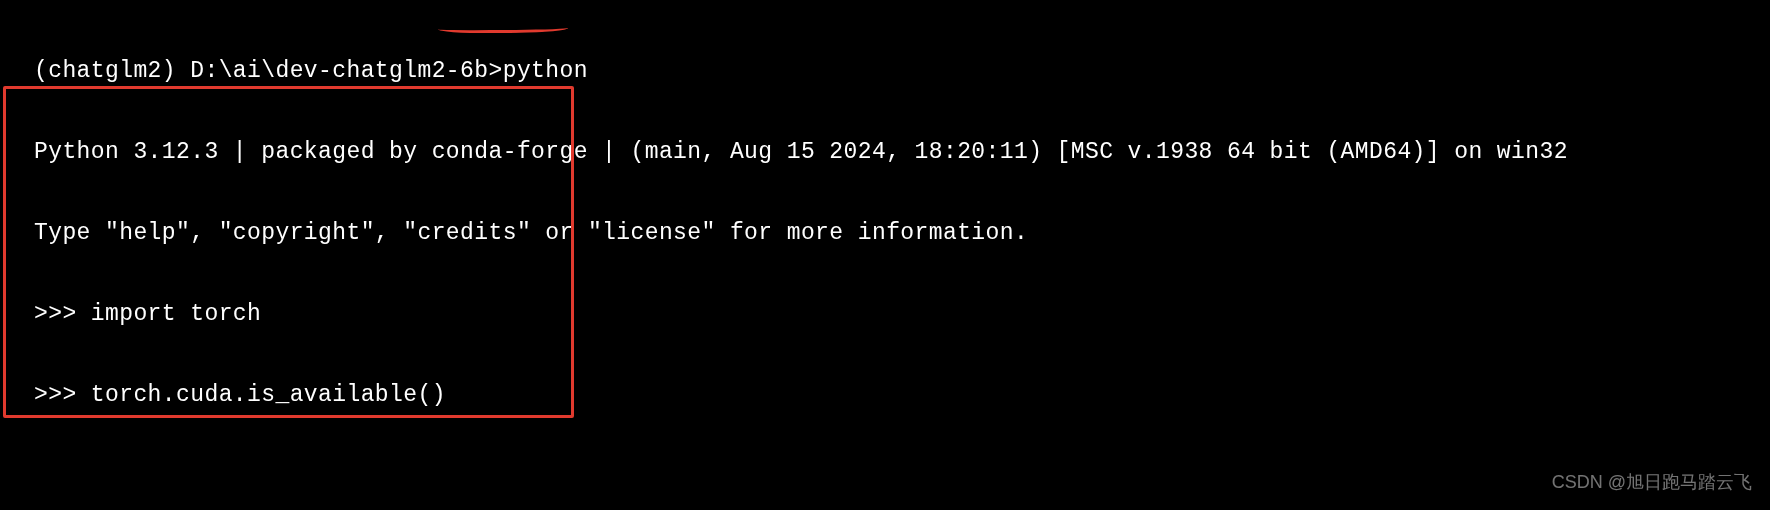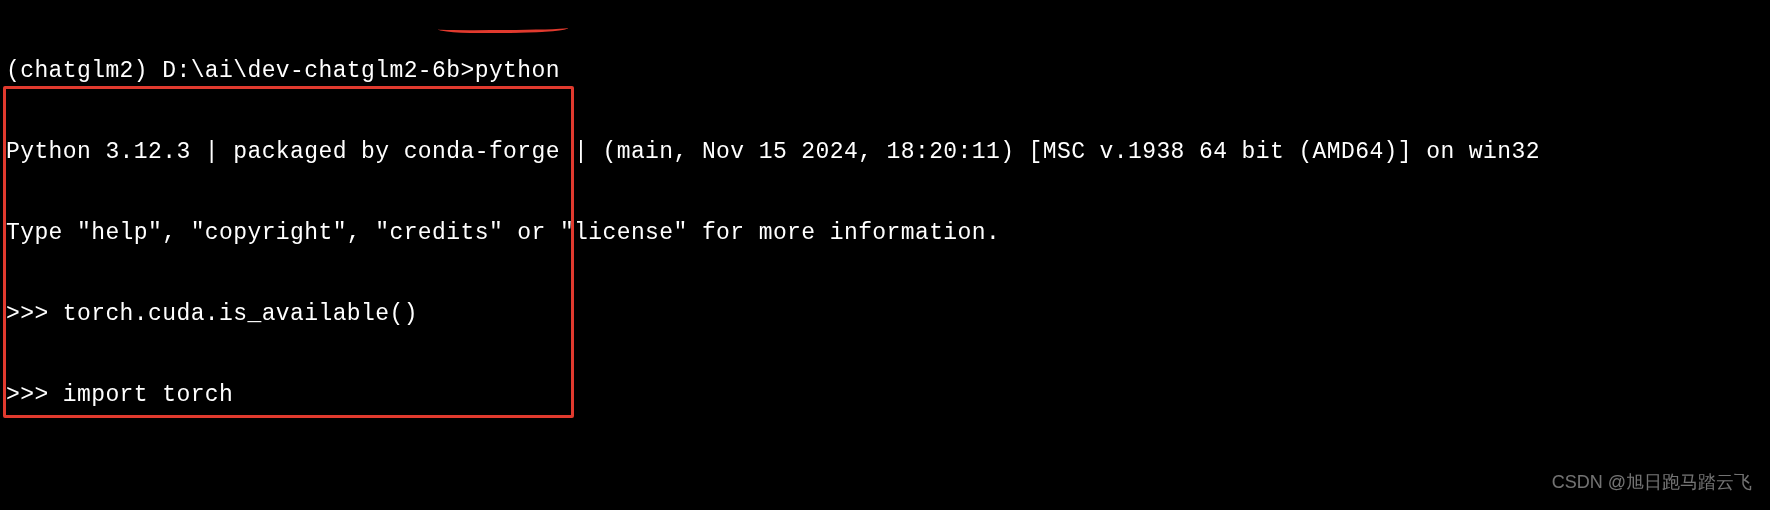--- a/index.html
+++ b/index.html
@@ -15,20 +15,21 @@
     overflow: hidden;
     letter-spacing: 0.4px;
   }
   .terminal {
     position: relative;
     padding: 4px 6px;
     white-space: pre;
   }
   .line {
     white-space: pre;
+    margin-left: 28px;
   }
   .red-underline {
     position: absolute;
     border-bottom: 3px solid #e13a2e;
     border-bottom-left-radius: 40%;
     border-bottom-right-radius: 40%;
     height: 8px;
     transform: rotate(-0.5deg);
   }
   .red-box {
@@ -45,24 +46,24 @@
     font-size: 18px;
     color: rgba(255,255,255,0.45);
     letter-spacing: 0;
   }
 </style>
 </head>
 <body>
 
 <div class="terminal">
   <div class="line">(chatglm2) D:\ai\dev-chatglm2-6b&gt;python</div>
-  <div class="line">Python 3.12.3 | packaged by conda-forge | (main, Nov 15 2024, 18:20:11) [MSC v.1938 64 bit (AMD64)] on win32</div>
+  <div class="line">Python 3.12.3 | packaged by conda-forge | (main, Aug 15 2024, 18:20:11) [MSC v.1938 64 bit (AMD64)] on win32</div>
   <div class="line">Type "help", "copyright", "credits" or "license" for more information.</div>
+  <div class="line">&gt;&gt;&gt; import torch</div>
   <div class="line">&gt;&gt;&gt; torch.cuda.is_available()</div>
-  <div class="line">&gt;&gt;&gt; import torch</div>
   
   
   
   
   
   
   
   
   
   

